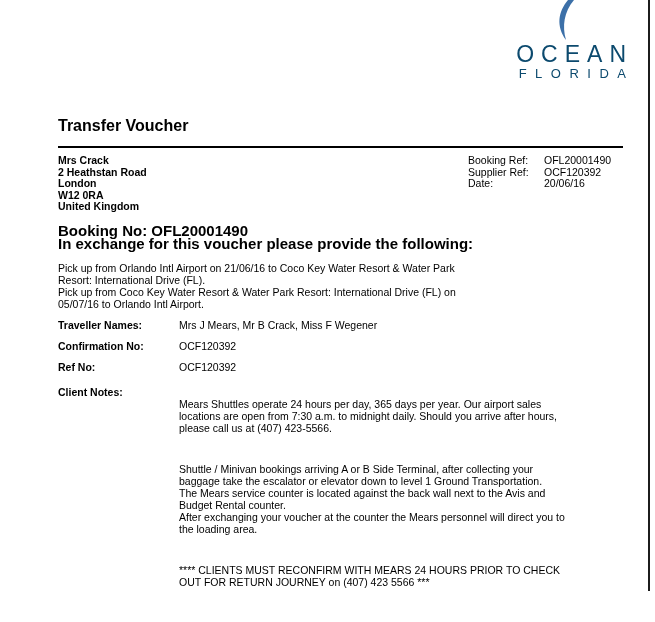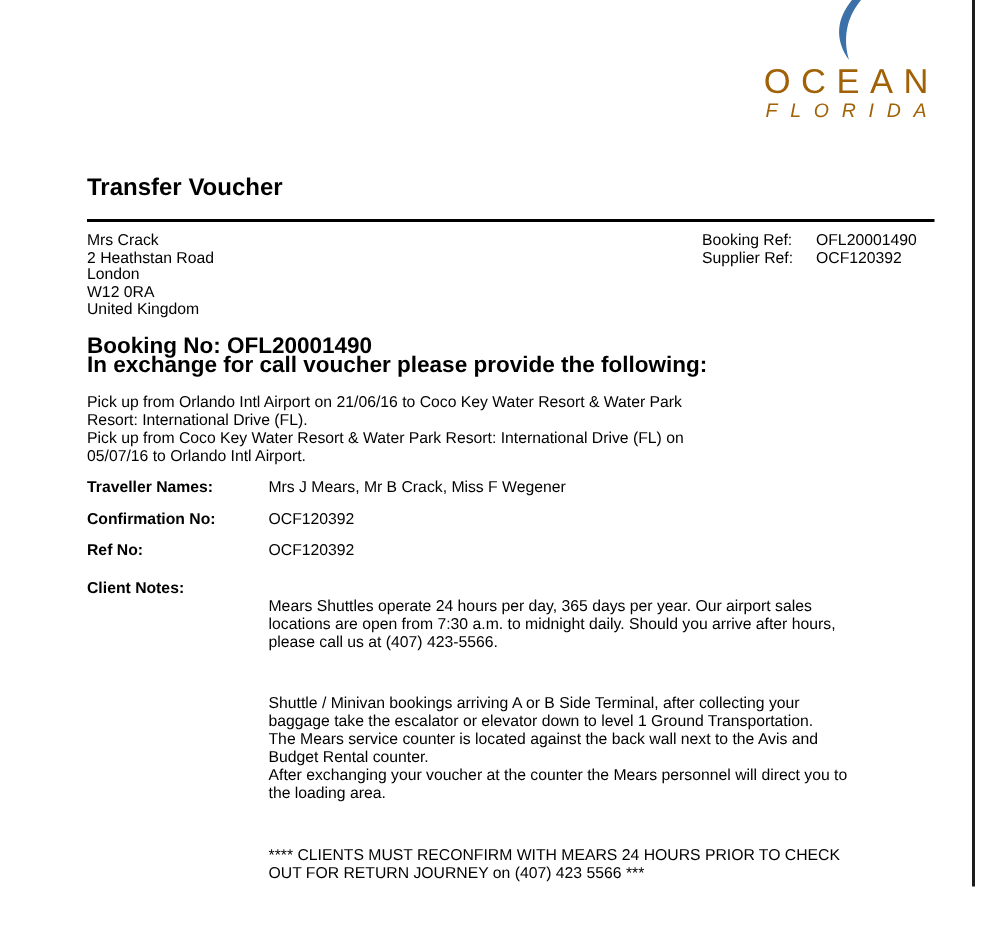--- a/index.html
+++ b/index.html
@@ -14,46 +14,46 @@
 
   
   .page-border-right {
     position: absolute; left: 648px; top: 0;
     width: 2px; height: 591px; background: #1c1c1c;
   }
 
   
   .logo {
     position: absolute; top: 0; left: 502px; width: 124px;
-    text-align: center; color: #a16207;
+    text-align: right; color: #0c4a6e;
   }
   .logo-swoosh { display: block; margin: 0 auto 2px auto; }
   .logo-ocean {
     display: block; font-size: 23px; line-height: 24px;
     letter-spacing: 7px; margin-right: -7px; font-weight: 400;
   }
   .logo-florida {
     display: block; font-size: 13px; line-height: 16px;
-    letter-spacing: 8.5px; margin-right: -8.5px; font-weight: 400; font-style: italic;
+    letter-spacing: 8.5px; margin-right: -8.5px; font-weight: 400;
   }
 
   
   .title {
     position: absolute; left: 58px; top: 117px;
     font-size: 16px; font-weight: bold;
   }
   .title-rule {
     position: absolute; left: 58px; top: 146px;
     width: 565px; height: 2px; background: #000;
   }
 
   
   .recipient {
     position: absolute; left: 58px; top: 155px;
-    font-size: 10.5px; line-height: 11.6px;
+    font-size: 10.5px; line-height: 11.6px; font-weight: bold;
   }
   .recipient div { white-space: nowrap; }
   .refs {
     position: absolute; left: 448px; top: 155px;
     font-size: 10.5px; line-height: 11.6px;
   }
   .refs-row { display: flex; padding-left: 20px; }
   .refs-label { width: 76px; }
 
   
@@ -99,25 +99,29 @@
 
 <div class="refs">
   <div class="refs-row">
     <span class="refs-label">Booking Ref:</span>
     <span>OFL20001490</span>
   </div>
   <div class="refs-row">
     <span class="refs-label">Supplier Ref:</span>
     <span>OCF120392</span>
   </div>
+  <div class="refs-row">
+    <span class="refs-label">Date:</span>
+    <span>20/06/16</span>
+  </div>
 </div>
 
 <div class="booking">
   <div>Booking No: OFL20001490</div>
-  <div>In exchange for call voucher please provide the following:</div>
+  <div>In exchange for this voucher please provide the following:</div>
 </div>
 
 <div class="details">
 
   <div class="row">
     <span class="row-value">Pick up from Orlando Intl Airport on 21/06/16 to Coco Key Water Resort &amp; Water Park
 Resort: International Drive (FL).
 Pick up from Coco Key Water Resort &amp; Water Park Resort: International Drive (FL) on
 05/07/16 to Orlando Intl Airport.</span>
   </div>

